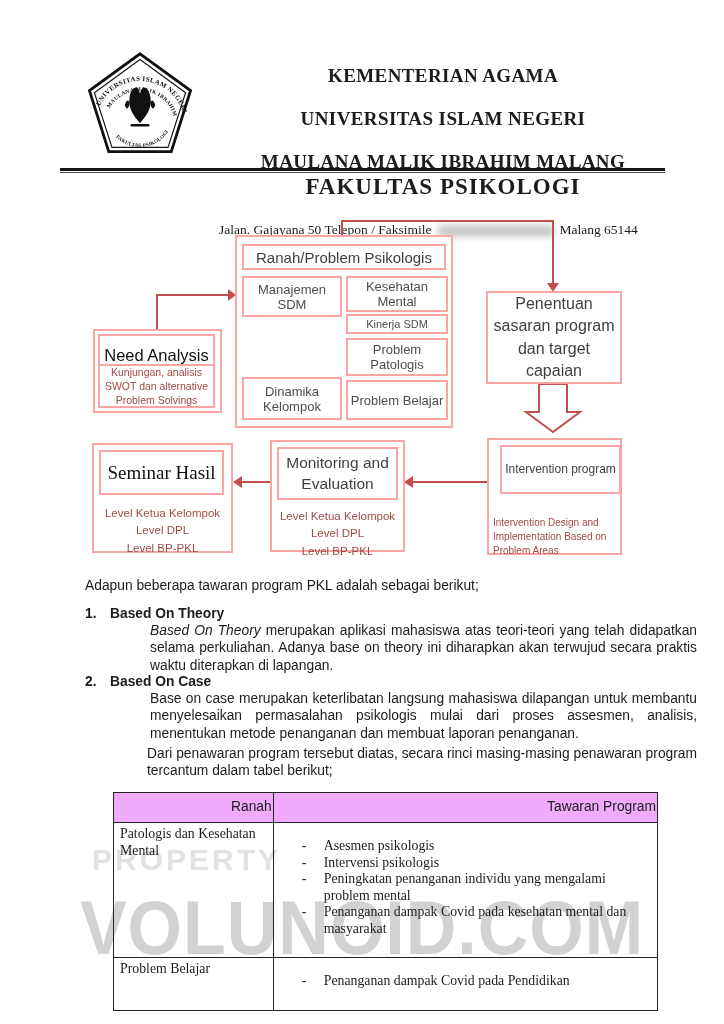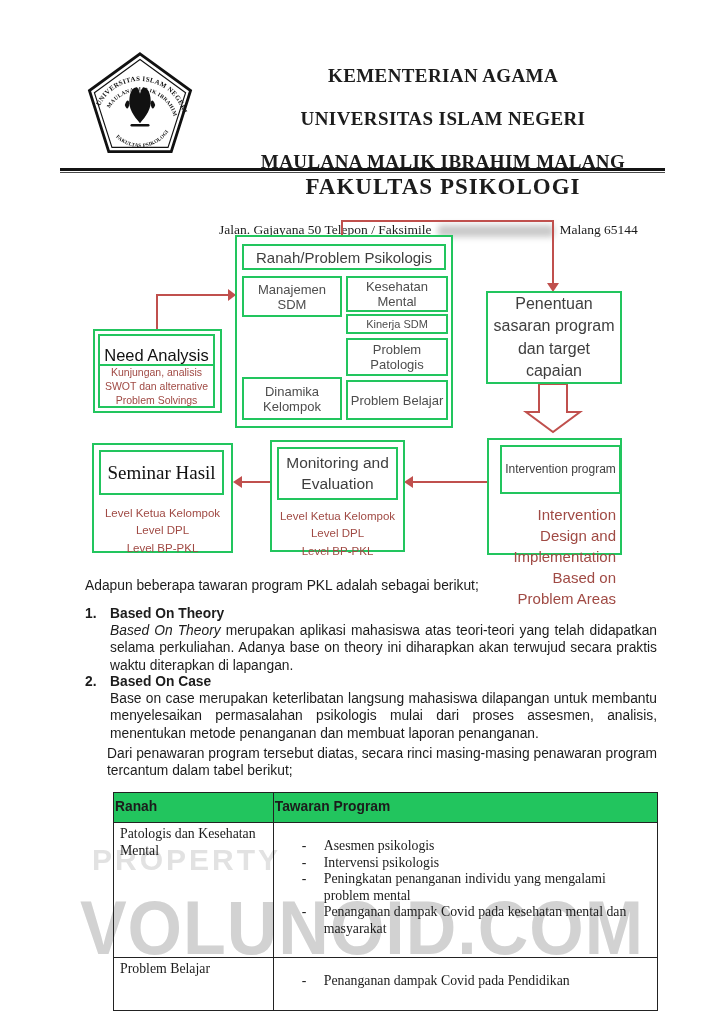--- a/index.html
+++ b/index.html
@@ -15,36 +15,36 @@
   .hdr-text{position:absolute;left:205px;top:42px;width:476px;text-align:center;}
   .hdr-line{font-weight:bold;font-size:19px;line-height:19px;letter-spacing:.4px;margin-top:24px;}
   .hdr-faculty{font-weight:bold;font-size:23px;line-height:30px;letter-spacing:1px;margin-top:1px;}
   .hdr-addr{font-size:13.5px;line-height:17px;margin-top:19px;text-align:left;padding-left:14px;}
   .redact{display:inline-block;height:12px;background:#c9c9c9;border-radius:2px;filter:blur(3px);vertical-align:middle;margin:0 6px;}
   .rule{position:absolute;left:60px;top:168px;width:605px;z-index:1;}
   .rule .r1{height:3px;background:#141414;}
   .rule .r2{height:1px;background:#4a4a4a;margin-top:1px;}
   
   .flow{position:absolute;left:0;top:0;width:724px;height:600px;z-index:1;}
-  .fbox{position:absolute;border:2px solid #22c55e;background:#fff;box-sizing:border-box;
+  .fbox{position:absolute;border:2px solid #fca5a5;background:#fff;box-sizing:border-box;
         display:flex;align-items:center;justify-content:center;text-align:center;color:#4d4d4d;}
   .ftitle{color:#3f3f3f;}
   .fred{color:#a04a44;}
   .pre{white-space:pre-line;}
   .flow svg{position:absolute;left:0;top:0;pointer-events:none;}
   
   .doc{position:absolute;z-index:1;font-size:13.8px;line-height:17.4px;color:#1c1c1c;}
-  .just{text-align:justify;}
+  .just{text-align:justify;margin-left:40px;}
   .li-head .num{display:inline-block;width:25px;font-weight:bold;}
   .li-head b{font-weight:bold;}
   
   table.tbl{position:absolute;left:113px;top:792px;width:545px;z-index:1;border-collapse:collapse;
             font-size:13.8px;line-height:16.5px;color:#1c1c1c;background:transparent;}
   .tbl th,.tbl td{border:1.5px solid #222;vertical-align:top;}
-  .tbl th{background:#22c55e;font-weight:bold;text-align:left;height:27px;vertical-align:middle;}
+  .tbl th{background:#f0abfc;font-weight:normal;text-align:right;height:27px;vertical-align:middle;}
   .tbl td{padding:3px 6px 8px 6px;font-family:Liberation Serif, serif;}
   .tbl ul{margin:12px;padding:0;list-style:none;}
   .tbl li{position:relative;padding-left:32px;}
   .tbl li::before{content:"-";position:absolute;left:10px;}
 </style>
 </head>
 <body>
 
 <div class="page">
 
@@ -136,21 +136,21 @@
 
     <div class="fbox" style="left:270px;top:440px;width:135px;height:112px;align-items:flex-start">
       <div class="fbox ftitle" style="left:5px;top:5px;width:121px;height:53px;font-size:15.5px;line-height:1.3">Monitoring and Evaluation</div>
       <div class="fred pre" style="position:absolute;left:0;top:66px;width:100%;font-size:11.5px;line-height:1.5;text-align:center">Level Ketua Kelompok
 Level DPL
 Level BP-PKL</div>
     </div>
 
     <div class="fbox" style="left:487px;top:438px;width:135px;height:117px;align-items:flex-start">
       <div class="fbox ftitle" style="left:11px;top:5px;width:121px;height:49px;font-size:12px;line-height:1.3">Intervention program</div>
-      <div class="fred" style="position:absolute;left:4px;top:64px;width:123px;font-size:15px;line-height:1.4;text-align:right">Intervention Design and Implementation Based on Problem Areas</div>
+      <div class="fred" style="position:absolute;left:4px;top:76px;width:123px;font-size:10px;line-height:1.4;text-align:left">Intervention Design and Implementation Based on Problem Areas</div>
     </div>
   </div>
 
   <div class="doc" style="left:85px;top:577px;width:575px">Adapun beberapa tawaran program PKL adalah sebagai berikut;</div>
 
   <div class="doc li-head" style="left:85px;top:605px;width:575px">
     <span class="num">1.</span><b>Based On Theory</b>
   </div>
   <div class="doc just" style="left:110px;top:622px;width:547px">
     <em>Based On Theory</em><span> merupakan aplikasi mahasiswa atas teori-teori yang telah didapatkan selama perkuliahan. Adanya base on theory ini diharapkan akan terwujud secara praktis waktu diterapkan di lapangan.</span>

